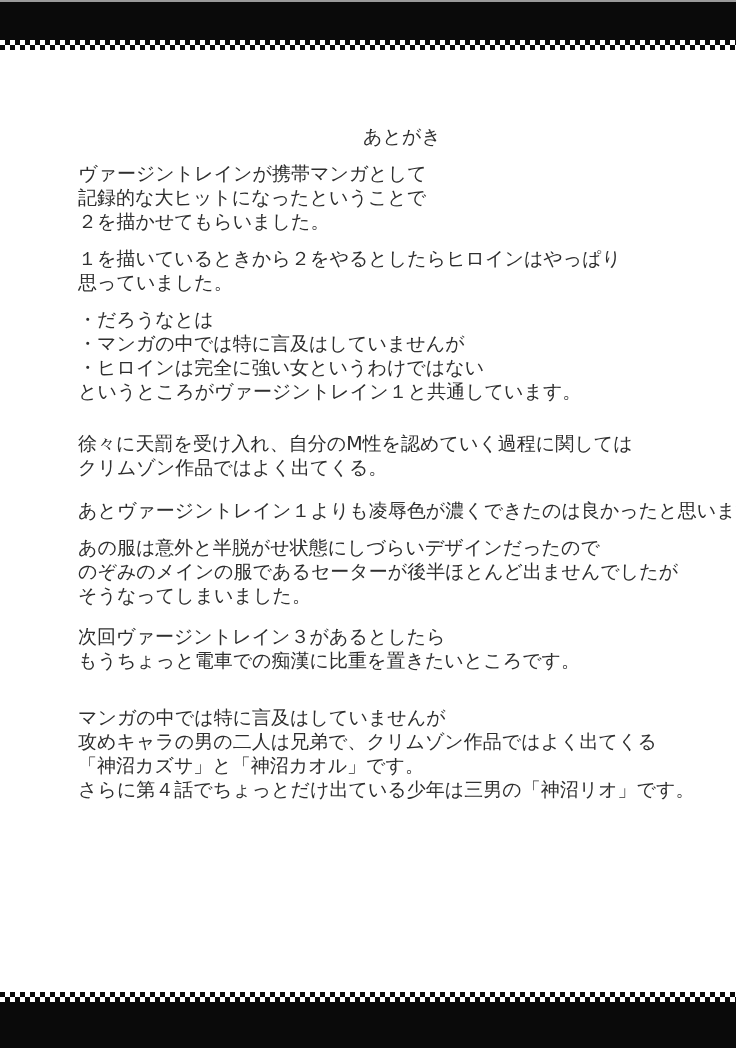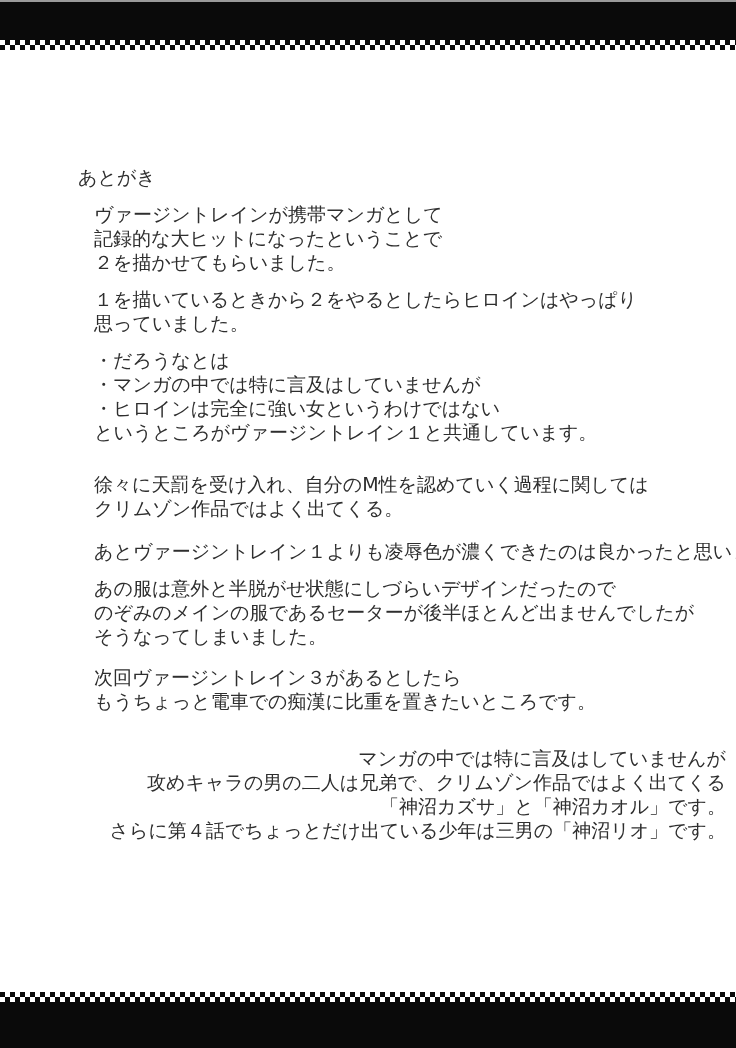--- a/index.html
+++ b/index.html
@@ -51,30 +51,31 @@
     left: 0;
     right: 0;
     bottom: 56px;
     padding: 0 10px 0 78px;
     box-sizing: border-box;
     color: #2e2e2e;
     font-size: 19px;
     line-height: 24px;
   }
   .afterword-title {
-    margin-top: 115px;
+    margin-top: 74px;
+    text-align: center;
   }
   .para {
-    margin: 13px 0 0 16px;
+    margin: 13px 0 0 0;
     padding: 0;
   }
   .para:nth-of-type(4) { margin-top: 28px; }  
   .para:nth-of-type(5) { margin-top: 19px; }  
   .para:nth-of-type(7) { margin-top: 17px; }  
-  .para:nth-of-type(8) { margin-top: 33px; text-align: right; }  
+  .para:nth-of-type(8) { margin-top: 33px; }  
   .line {
     display: block;
     white-space: nowrap;
   }
 </style>
 </head>
 <body>
 
 <div class="border-top">
   <div class="black-band top"></div>

